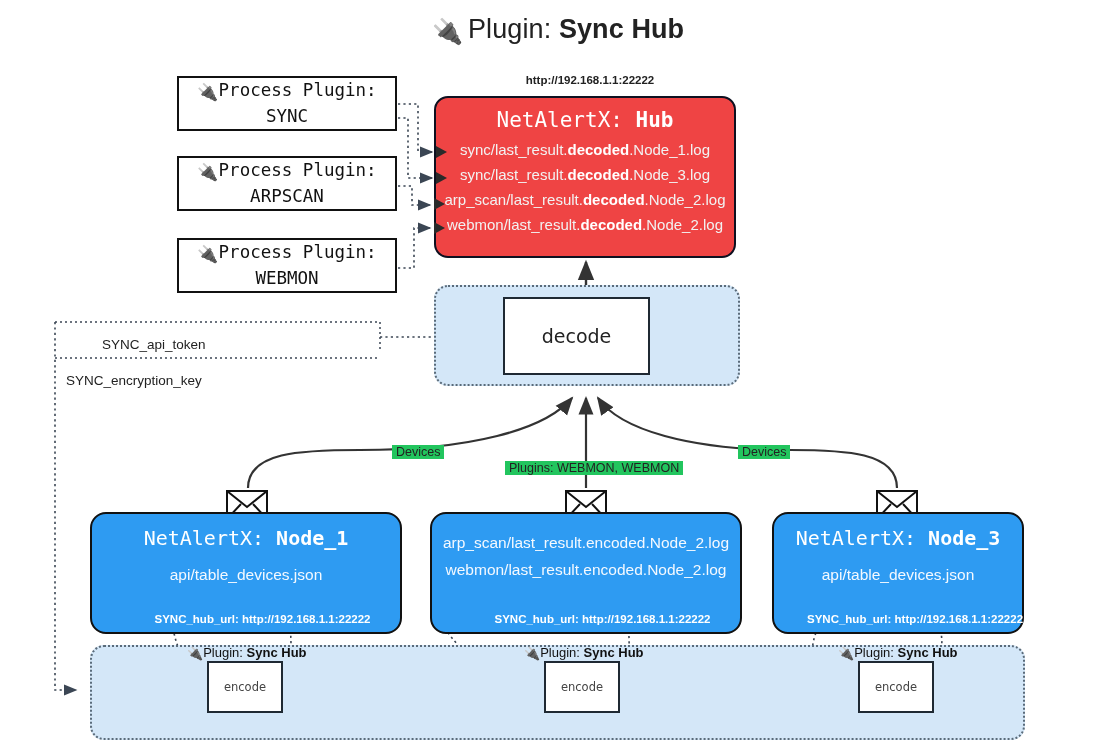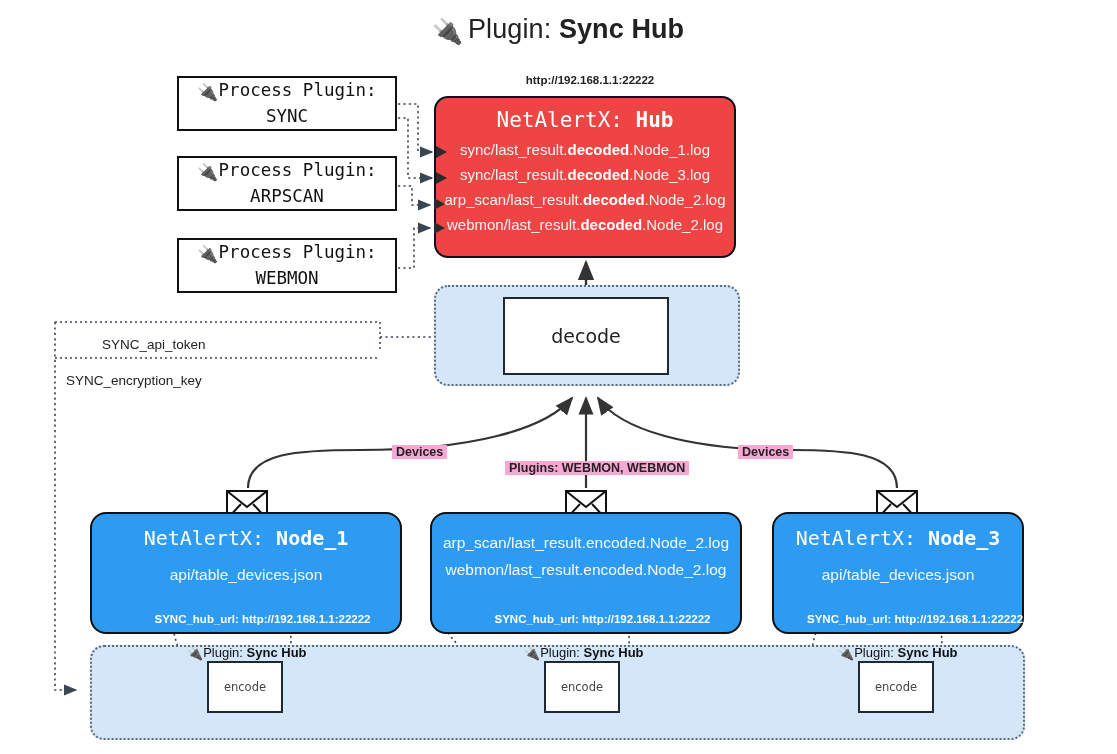--- a/index.html
+++ b/index.html
@@ -32,31 +32,31 @@
        padding-top:10px;}
   #hub .hubtitle{font-family:"DejaVu Sans Mono","Liberation Mono",monospace;font-size:21px;
        text-align:center;color:#fff;margin-bottom:6px;white-space:nowrap;}
   #hub .hubtitle b{font-weight:bold;}
   #hub .logline{font-size:15px;color:#f2f2f2;text-align:center;line-height:1.66;white-space:nowrap;}
   #hub .logline b{font-weight:bold;color:#ffffff;}
 
   
   #decodewrap{left:434px;top:285px;width:306px;height:101px;background:#d4e7f8;
               border:2px dotted #5a6b7a;border-radius:14px;}
-  #decodebox{left:503px;top:297px;width:166px;height:78px;background:#fff;
+  #decodebox{left:503px;top:297px;width:147px;height:78px;background:#fff;
              border:2.5px solid #1f2933;font-family:"DejaVu Sans","Liberation Sans",sans-serif;
              font-size:19px;display:flex;align-items:center;justify-content:center;color:#222;}
 
   
   .tokenlabel{font-size:13.5px;color:#222;background:#fff;padding:0 4px;white-space:nowrap;margin-top:21px;}
   #tok_api{left:98px;top:316px;}
   #tok_enc{left:62px;top:352px;}
 
   
-  .edgelabel{font-size:12.5px;color:#222;background:#f9a8d4;padding:0 4px;white-space:nowrap;font-weight:bold;}
+  .edgelabel{font-size:12.5px;color:#222;background:#22c55e;padding:0 4px;white-space:nowrap;}
   #lbl_dev_l{left:392px;top:445px;}
   #lbl_dev_r{left:738px;top:445px;}
   #lbl_plugins{left:505px;top:461px;}
 
   
   .node{background:#2e9bf2;border:2.5px solid #111;border-radius:16px;color:#fff;
         padding-top:12px;}
   .node .ntitle{font-family:"DejaVu Sans Mono","Liberation Mono",monospace;font-size:20px;
         text-align:center;white-space:nowrap;color:#fff;}
   .node .ntitle b{font-weight:bold;}

